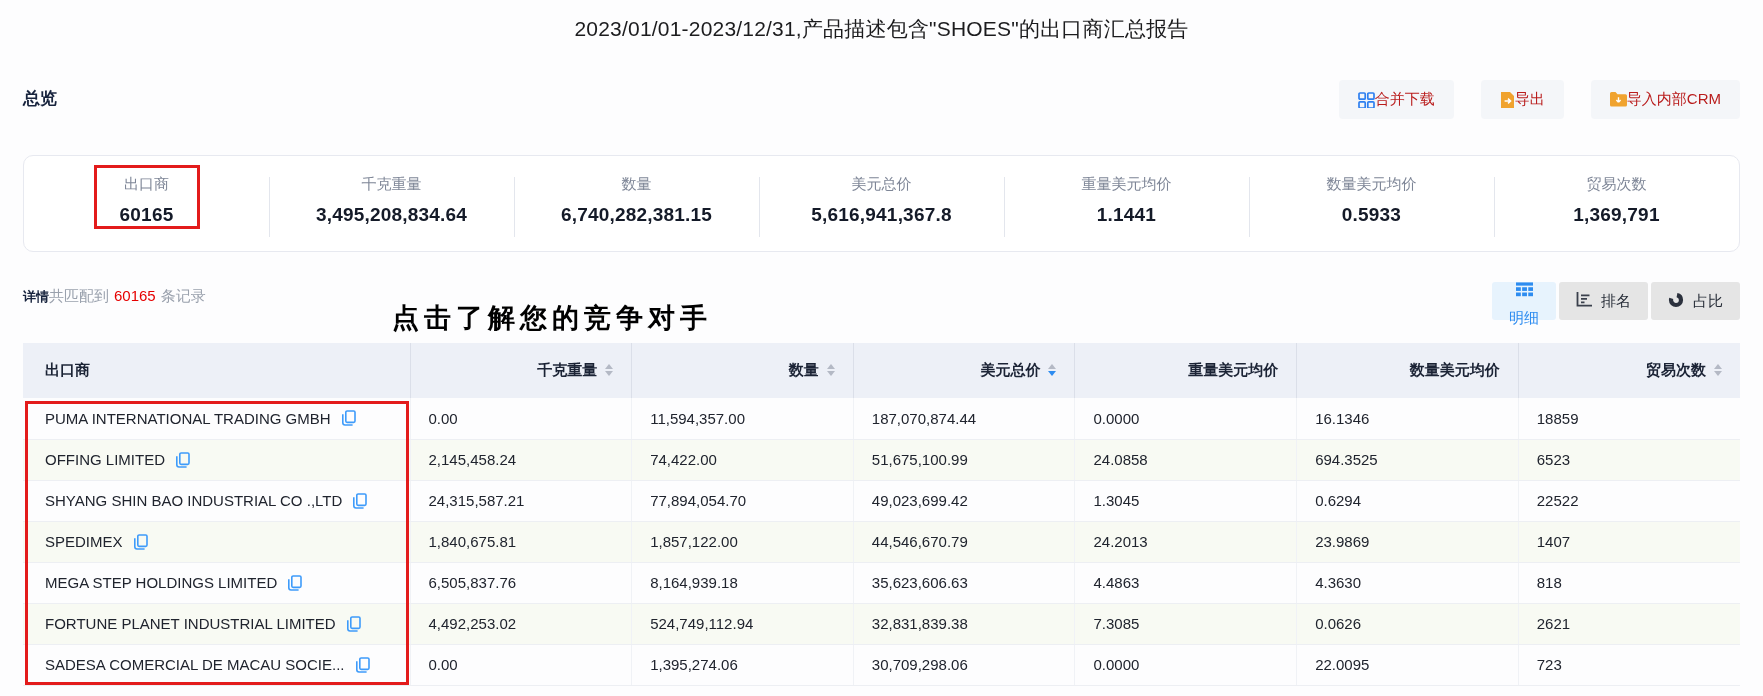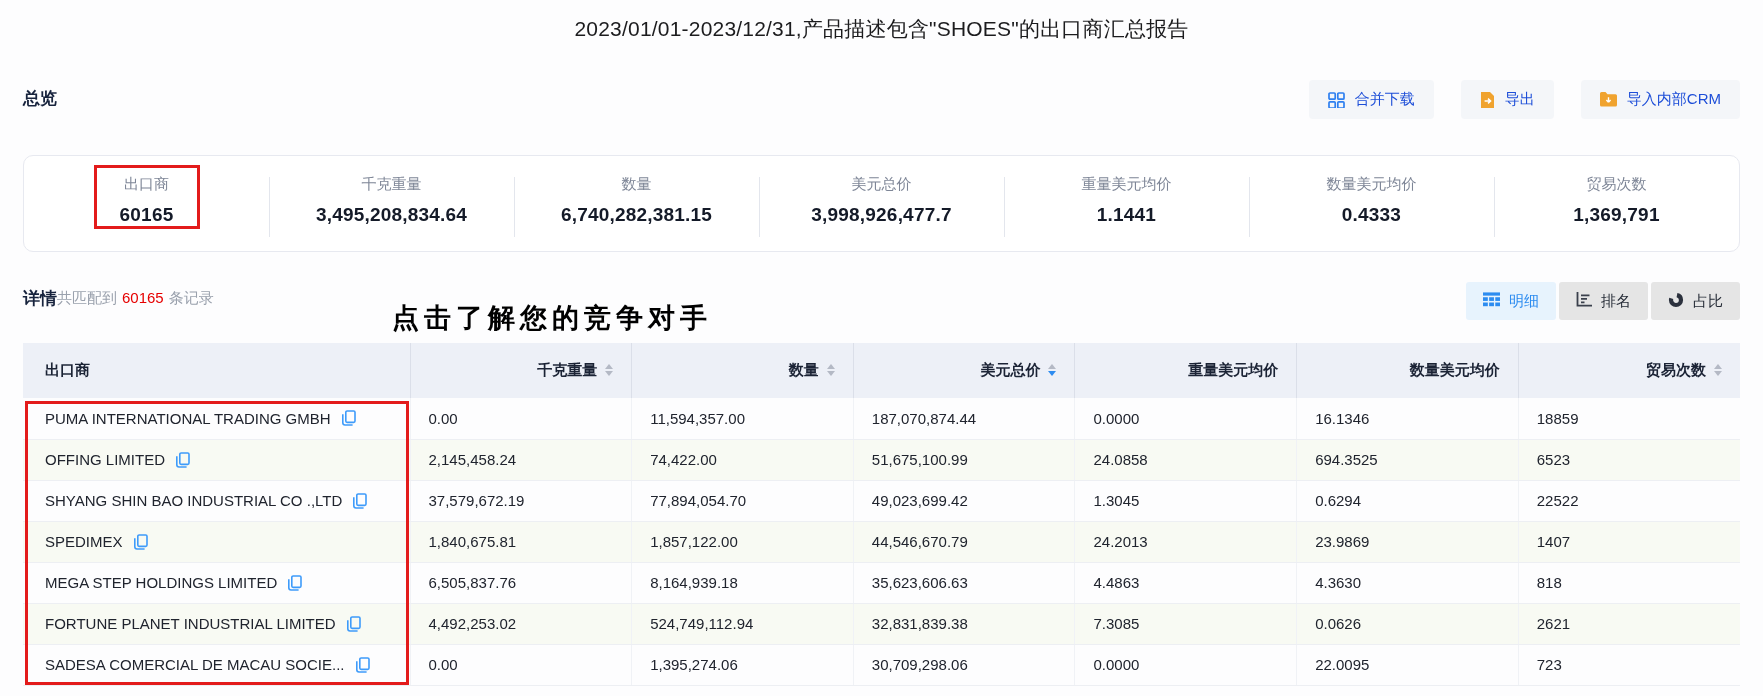--- a/index.html
+++ b/index.html
@@ -5,45 +5,45 @@
   html,body{margin:0;padding:0;background:#fff;}
   body{font-family:"Liberation Sans","DejaVu Sans",sans-serif;-webkit-font-smoothing:antialiased;}
   .page{position:relative;width:1763px;height:696px;background:#fdfdfe;overflow:hidden;}
 
   .page-title{position:absolute;top:15px;left:0;right:0;text-align:center;
     font-size:21px;font-weight:500;color:#1c1c1e;letter-spacing:.2px;}
 
   .overview-heading{position:absolute;left:23px;top:87px;font-size:17px;font-weight:700;color:#17233d;}
 
   .toolbar{position:absolute;right:23px;top:80px;display:flex;gap:27px;}
-  .btn{display:flex;align-items:center;gap:10px;height:39px;padding:0 19px;
-    background:#f4f6f9;border:none;border-radius:4px;font-size:15px;color:#1d4ed8;
+  .btn{display:flex;align-items:center;height:39px;padding:0 19px;
+    background:#f4f6f9;border:none;border-radius:4px;font-size:15px;color:#b91c1c;
     cursor:pointer;font-family:inherit;white-space:nowrap;}
   .btn .icn{display:flex;align-items:center;}
 
   .stats-card{position:absolute;left:23px;right:23px;top:155px;height:97px;
     border:1px solid #e7e9f0;border-radius:10px;background:#fff;
     display:flex;align-items:flex-start;padding-top:19px;box-sizing:border-box;}
   .stat{flex:1;text-align:center;position:relative;}
   .stat + .stat::before{content:'';position:absolute;left:0;top:2px;height:60px;width:1px;background:#e3e6ed;}
   .stat-label{font-size:15px;color:#7e8697;display:block;margin-bottom:10px;}
   .stat-value{font-size:19px;font-weight:700;color:#141a28;letter-spacing:.2px;}
   .stat-red-box{position:absolute;left:50%;transform:translateX(-50%);top:-10px;
     width:106px;height:64px;border:3px solid #e31b1b;box-sizing:border-box;pointer-events:none;}
 
   .detail-bar{position:absolute;left:23px;top:287px;display:flex;align-items:center;}
-  .detail-heading{font-size:17px;font-weight:700;color:#17233d;}
+  .detail-heading{font-size:13px;font-weight:700;color:#17233d;}
   .match-text{font-size:15px;color:#9aa1ad;}
   .match-count{color:#e60000;margin:0 5px;font-weight:500;}
 
   .view-toggle{position:absolute;right:23px;top:282px;display:flex;gap:3px;}
   .vbtn{display:flex;align-items:center;gap:9px;height:38px;padding:0 17px;
     background:#e5e5e5;border:none;border-radius:3px;font-size:15px;color:#252b36;
     cursor:pointer;font-family:inherit;}
-  .vbtn.active{background:#e7f3fd;color:#2d8cf0;}
+  .vbtn.active{background:#e7f3fd;color:#2d8cf0;flex-direction:column;}
 
   .annotation-text{position:absolute;left:392px;top:300px;z-index:6;
     font-family:"DejaVu Serif","Liberation Serif",serif;font-weight:700;
     font-size:27px;color:#000000;letter-spacing:5px;pointer-events:none;}
 
   .table-wrap{position:absolute;left:23px;top:343px;}
   table{border-collapse:collapse;table-layout:fixed;width:1717px;font-size:15px;}
   thead th{background:#edf0f7;height:55px;font-weight:700;color:#1b2335;
     padding:0 18px;text-align:right;border-right:1px solid #dbdfe9;box-sizing:border-box;white-space:nowrap;}
   thead th:last-child{border-right:none;}
@@ -106,23 +106,23 @@
         </svg>
       </span>
       <span>导入内部CRM</span>
     </button>
   </div>
 
   <div class="stats-card" id="stats-card">
       <div class="stat"><span class="stat-label">出口商</span><span class="stat-value">60165</span><span class="stat-red-box"></span></div>
       <div class="stat"><span class="stat-label">千克重量</span><span class="stat-value">3,495,208,834.64</span></div>
       <div class="stat"><span class="stat-label">数量</span><span class="stat-value">6,740,282,381.15</span></div>
-      <div class="stat"><span class="stat-label">美元总价</span><span class="stat-value">3,998,926,477.7</span></div>
+      <div class="stat"><span class="stat-label">美元总价</span><span class="stat-value">5,616,941,367.8</span></div>
       <div class="stat"><span class="stat-label">重量美元均价</span><span class="stat-value">1.1441</span></div>
-      <div class="stat"><span class="stat-label">数量美元均价</span><span class="stat-value">0.4333</span></div>
+      <div class="stat"><span class="stat-label">数量美元均价</span><span class="stat-value">0.5933</span></div>
       <div class="stat"><span class="stat-label">贸易次数</span><span class="stat-value">1,369,791</span></div>
     </div>
 
   <div class="detail-bar">
     <span class="detail-heading">详情</span>
     <span class="match-text"><span>共匹配到</span><span class="match-count">60165</span><span>条记录</span></span>
   </div>
 
   <div class="view-toggle" id="view-toggle">
       <button class="vbtn active">
@@ -234,21 +234,21 @@
               <span class="exp-inner">
                 <span>SHYANG SHIN BAO INDUSTRIAL CO .,LTD</span>
                 <button class="copy-btn">
                   <svg width="15" height="16" viewBox="0 0 15 16" fill="none" stroke="#3e9bfa" stroke-width="1.6">
                     <rect x="4.8" y="1" width="9.2" height="11.4" rx="1.3"></rect>
                     <path d="M1.8 4.2v8.6A2.2 2.2 0 0 0 4 15h7.6"></path>
                   </svg>
                 </button>
               </span>
             </td>
-            <td>37,579,672.19</td>
+            <td>24,315,587.21</td>
             <td>77,894,054.70</td>
             <td>49,023,699.42</td>
             <td>1.3045</td>
             <td>0.6294</td>
             <td>22522</td>
           </tr>
           <tr>
             <td class="exporter">
               <span class="exp-inner">
                 <span>SPEDIMEX</span>

